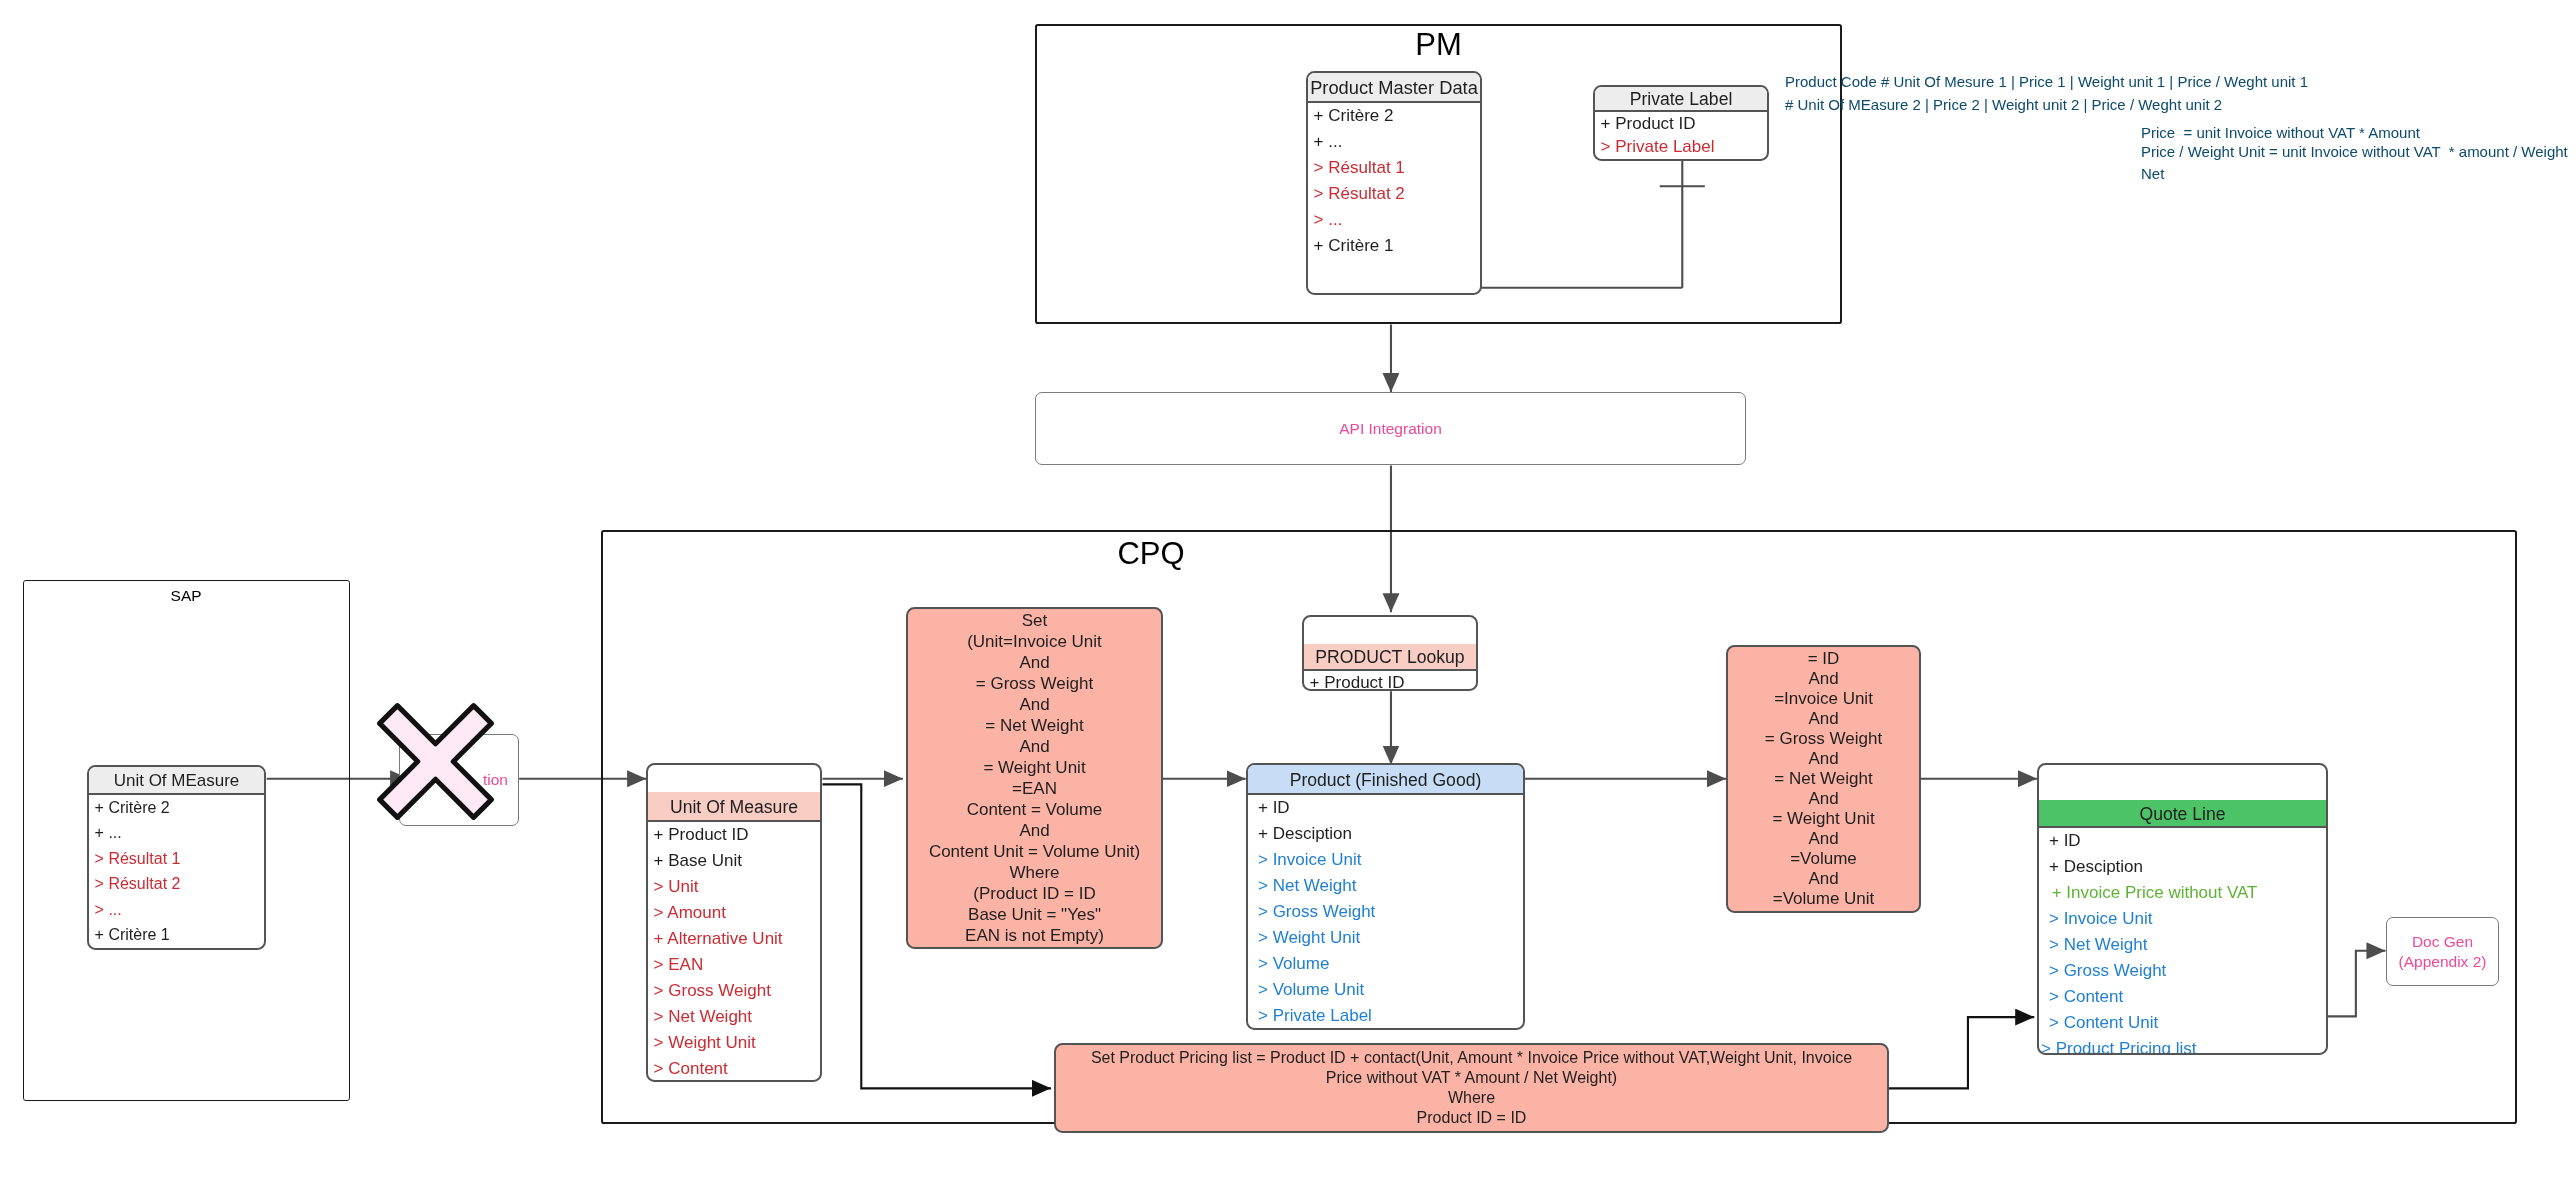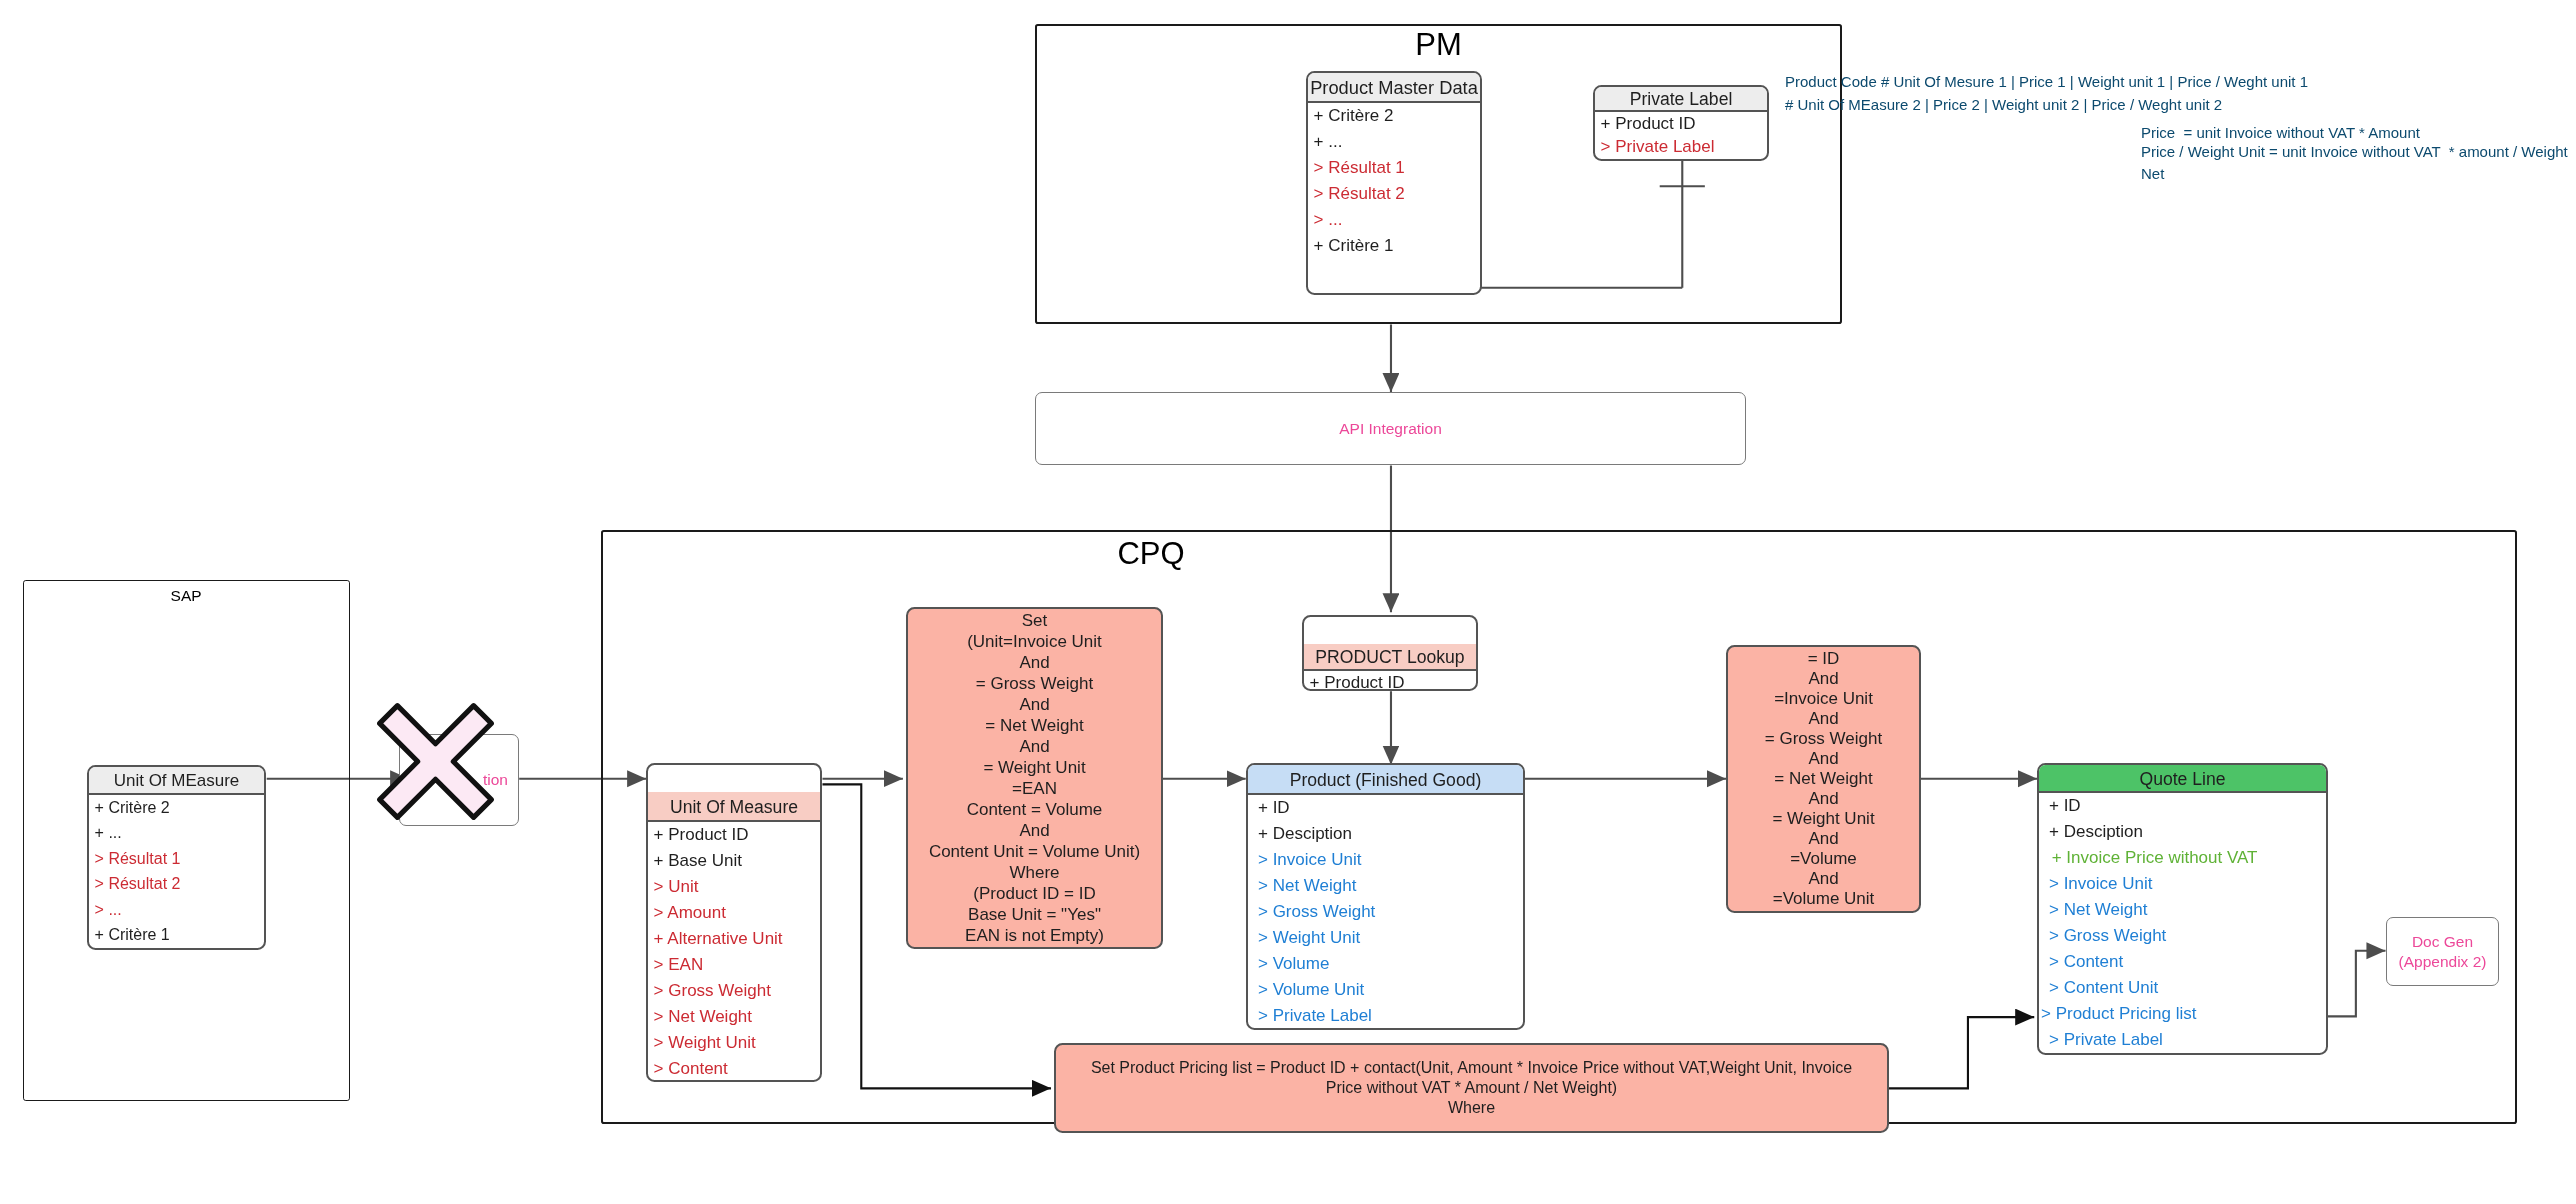--- a/index.html
+++ b/index.html
@@ -61,21 +61,21 @@
   .attr {
     color: #1f1f1f;
     white-space: nowrap;
     overflow: hidden;
   }
 
   
   .hdr-grey  { background: #ededed; }
   .hdr-red   { background: #f8cdc4; margin-top: 27px; }
   .hdr-blue  { background: #c6ddf5; }
-  .hdr-green { background: #4dc367; }
+  .hdr-green { background: #4dc367; margin-top: 35px; }
 
   
   .c-dark  { color: #1f1f1f; }
   .c-red   { color: #cc2b33; }
   .c-blue  { color: #1f7fd4; }
   .c-green { color: #5fb236; }
 
   
   .note {
     position: absolute;
@@ -312,20 +312,21 @@
       <div class="attr c-blue" style="height:26px; line-height:26px; font-size:17px; padding-left:2px;">&gt; Product Pricing list</div>
       <div class="attr c-blue" style="height:26px; line-height:26px; font-size:17px; padding-left:10px;">&gt; Private Label</div>
     </div>
   </div>
 
   <div class="note" style="left:1054px; top:1043px; width:835px; height:90px; font-size:16px; line-height:20px;">
     <div class="lines">
       <div>Set Product Pricing list = Product ID + contact(Unit, Amount * Invoice Price without VAT,Weight Unit, Invoice</div>
       <div>Price without VAT * Amount / Net Weight)</div>
       <div>Where</div>
+      <div>Product ID = ID</div>
     </div>
   </div>
 
   <div class="plain-box" style="left:2386px; top:917px; width:113px; height:69px; font-size:15.5px; line-height:20px; flex-direction:column;">
     <span>Doc Gen</span>
     <span>(Appendix 2)</span>
   </div>
 
 </div>
 

